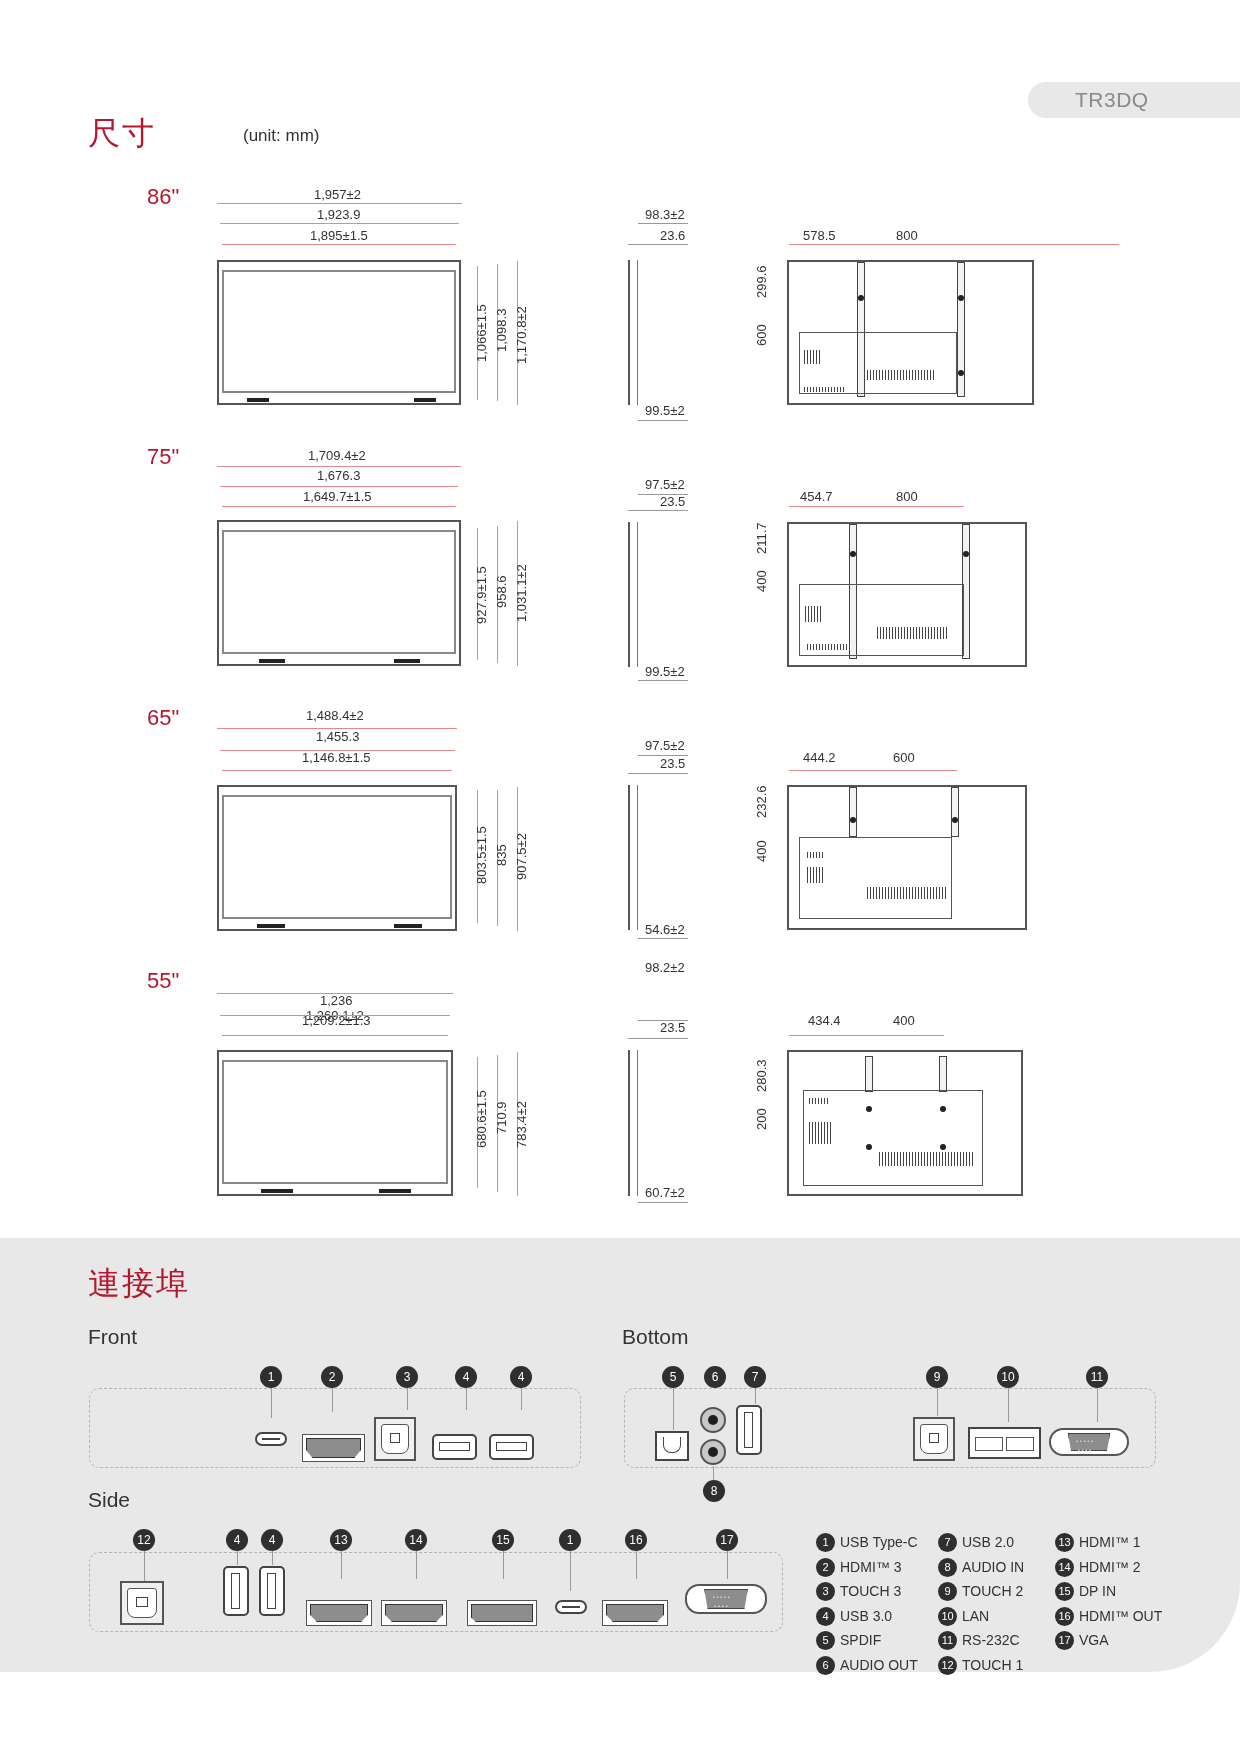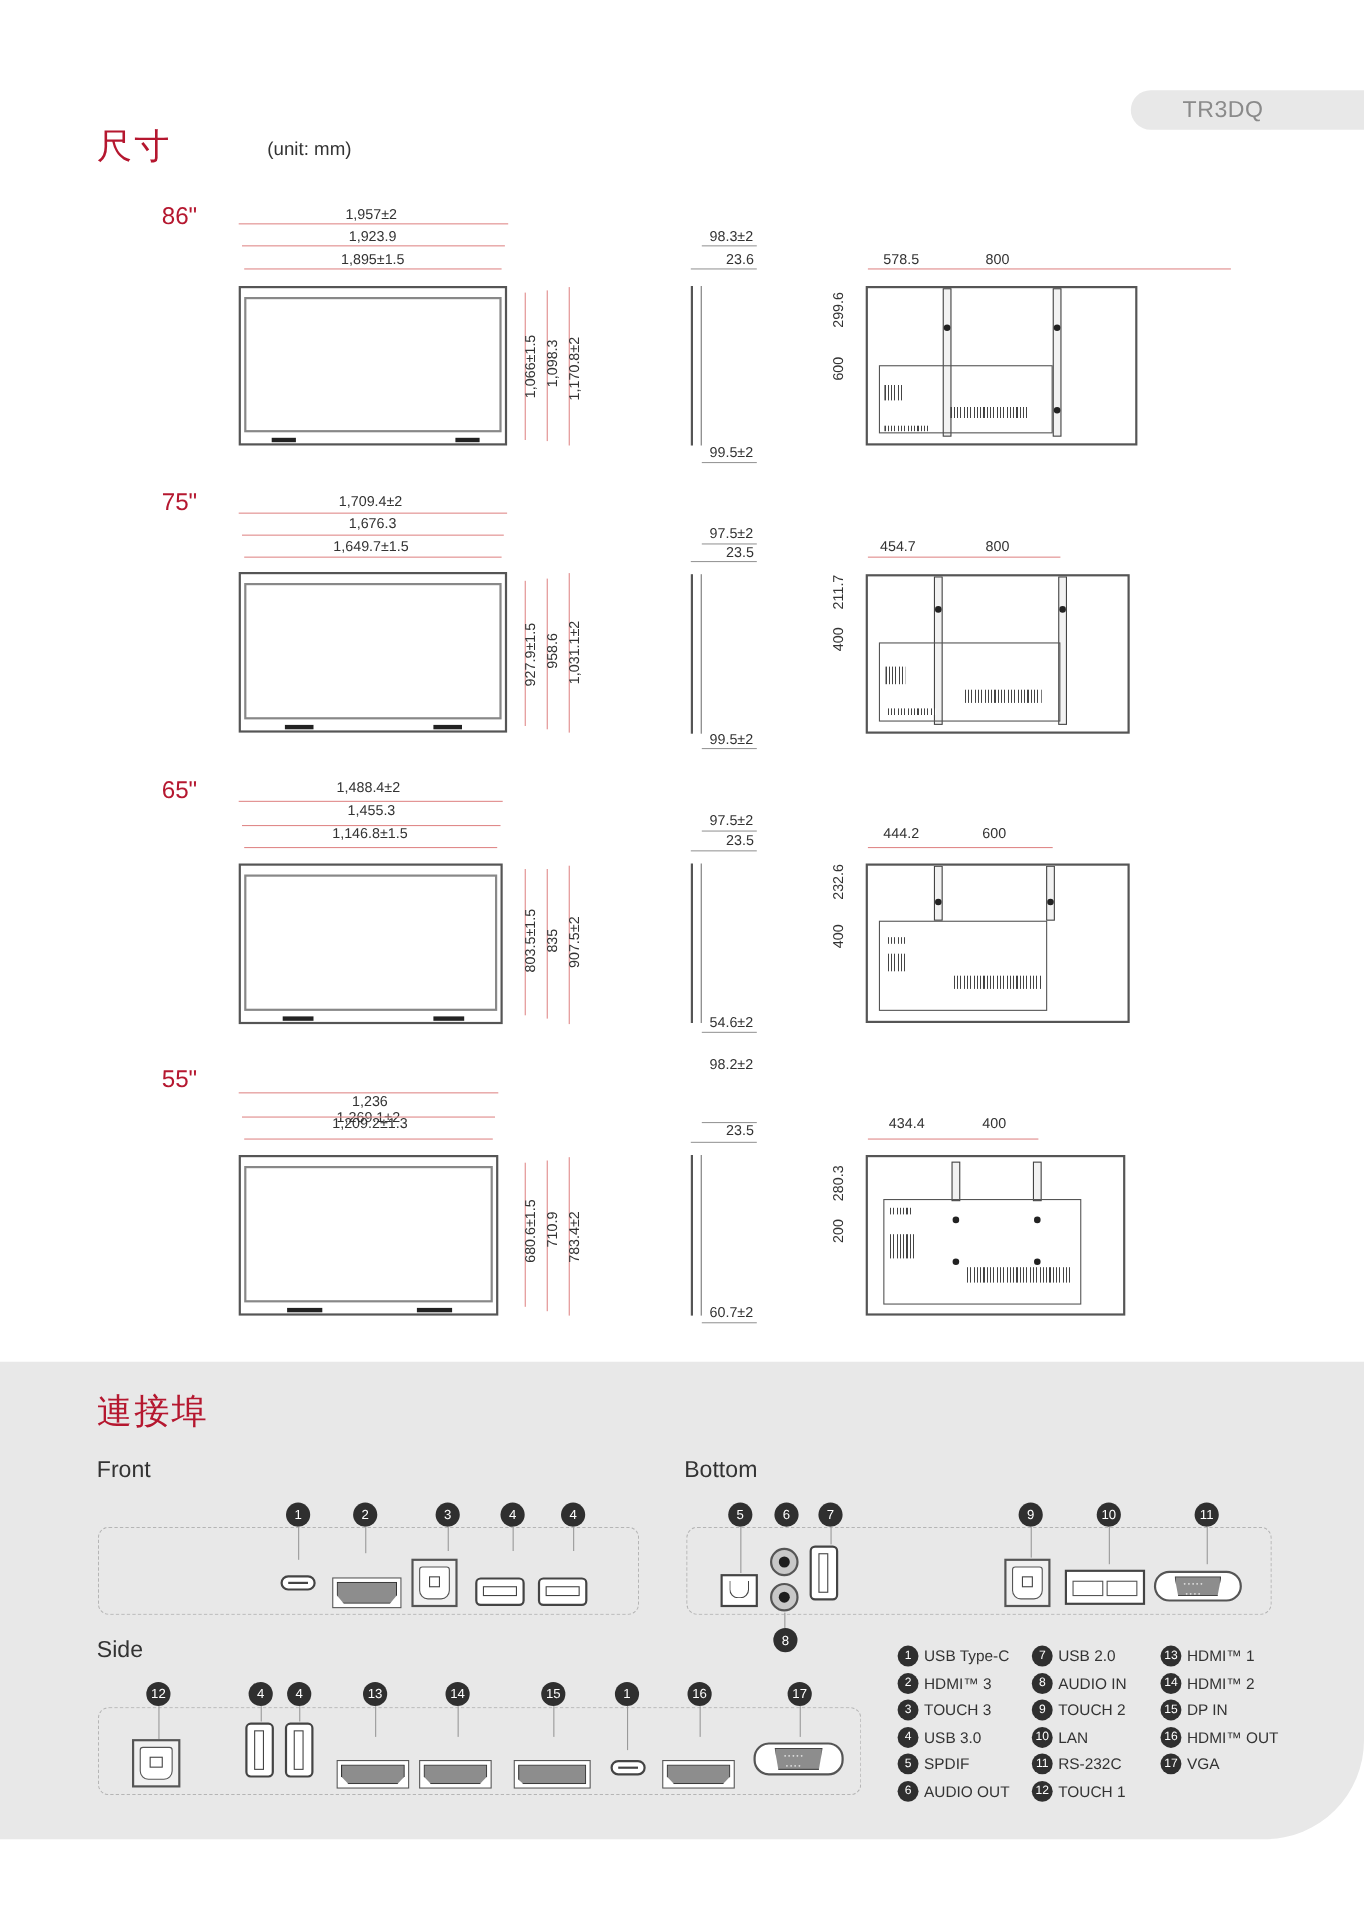--- a/index.html
+++ b/index.html
@@ -53,21 +53,21 @@
   .p-jack { border-radius: 50%; background: #c8c8c8; border: 2px solid #555; }
   .p-jack .in { position: absolute; left: 6px; top: 6px; right: 6px; bottom: 6px; border-radius: 50%; background: #1e1e1e; }
   .p-lan { border: 2px solid #444; background: #fff; }
   .p-lan .in { position: absolute; top: 8px; bottom: 6px; width: 40%; border: 1px solid #555; }
   .p-dsub { }
   .p-dsub .shell { position: absolute; left: 0; top: 4px; right: 0; bottom: 4px; border: 2px solid #555; border-radius: 14px; background: #fff; }
   .p-dsub .face { position: absolute; left: 22%; right: 22%; top: 3px; bottom: 3px; background: #8d8d8d; border: 1px solid #444;
                   clip-path: polygon(0 0,100% 0,92% 100%,8% 100%); }
   .p-dsub .face::after { content: "• • • • •\A  • • • •"; white-space: pre; color: #ddd; font-size: 6px; position: absolute; left: 18%; top: 3px; line-height: 9px; }
   .legend { position: absolute; top: 1486px; }
-  .legend .row { position: absolute; font-size: 14px; color: #333; white-space: nowrap; height: 20px; line-height: 20px; }
+  .legend .row { position: absolute; font-size: 14px; color: #333; white-space: nowrap; height: 20px; line-height: 20px; margin-top: 37px; }
   .legend .lb { display: inline-block; width: 19px; height: 19px; border-radius: 50%; background: #2f2f2f; color: #fff; font-size: 11px;
                 text-align: center; line-height: 19px; margin-right: 5px; vertical-align: middle; }
   .legend .lt { vertical-align: middle; }
 </style>
 </head>
 <body>
 
 <div class="model-pill">TR3DQ</div>
 <div class="sec-title" style="left:88px;top:112px;font-family:Liberation Serif, serif;">尺寸</div>
 <div class="unit">(unit: mm)</div>

